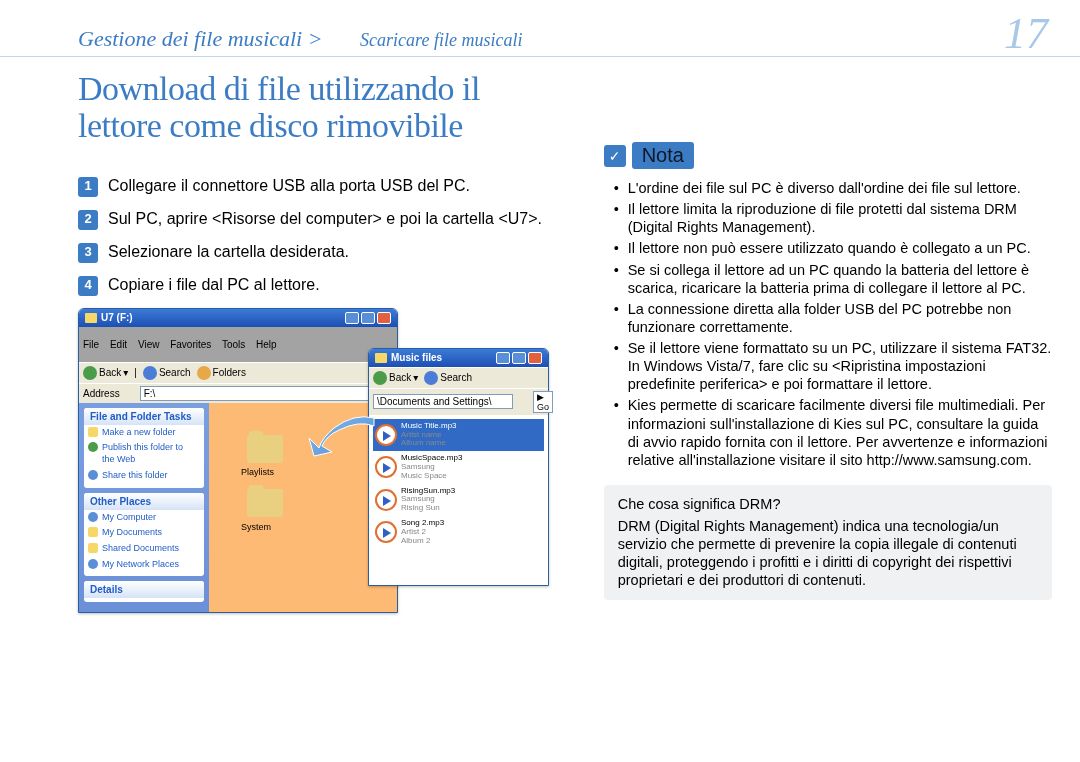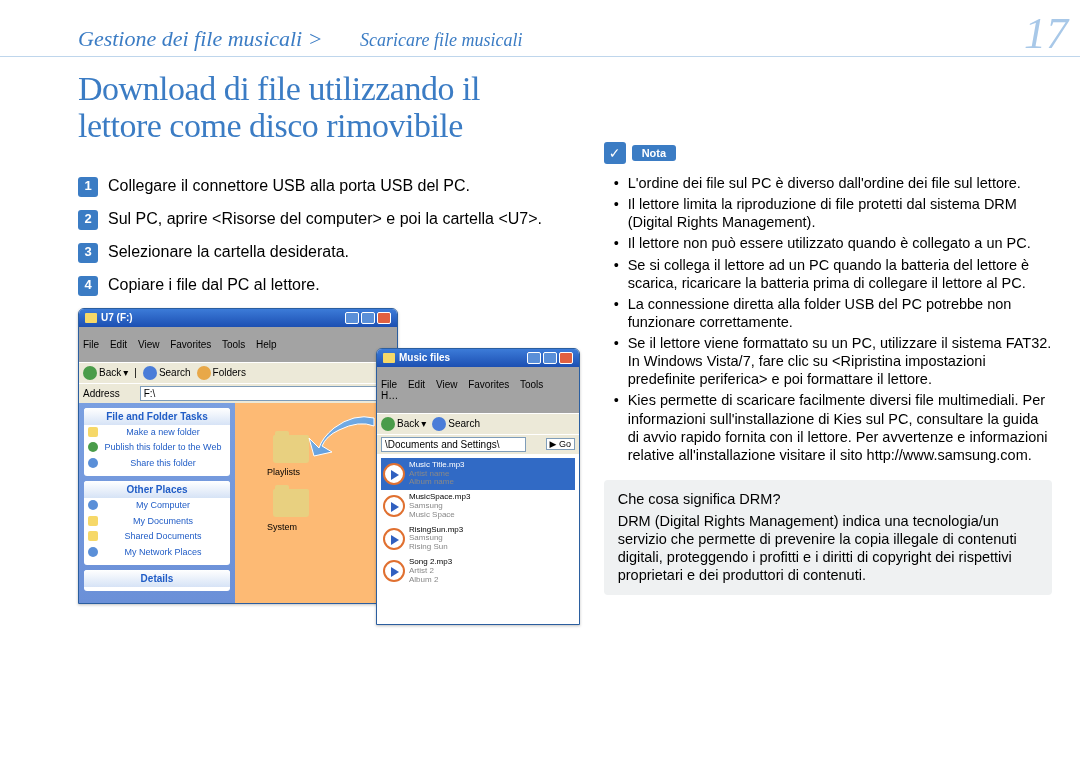--- a/index.html
+++ b/index.html
@@ -18,21 +18,21 @@
     right: 78px;
     font-family: Georgia, "Times New Roman", serif;
     color: #3B7CC4;
     font-style: italic;
     border-bottom: none;
   }
   .breadcrumb-main { font-size: 22px; }
   .breadcrumb-sub { font-size: 18px; margin-left: 32px; }
   .pagenum {
     position: absolute;
-    right: 12px;
+    right: 32px;
     top: 8px;
     font-family: Georgia, "Times New Roman", serif;
     font-size: 44px;
     font-style: italic;
     color: #A8C8E8;
   }
   .hr {
     position: absolute;
     left: 0; right: 0; top: 56px;
     height: 1px;
@@ -79,21 +79,21 @@
 
   .xp-window {
     border: 1px solid #2B5E9F;
     border-radius: 6px 6px 0 0;
     background: #fff;
     font-family: Tahoma, Arial, sans-serif;
     font-size: 10px;
     box-shadow: 0 1px 3px rgba(0,0,0,0.25);
   }
   .win-main { width: 320px; }
-  .win-music { width: 204px; position: absolute; left: 290px; top: 40px; margin-left: 8px; }
+  .win-music { width: 181px; position: absolute; left: 290px; top: 40px; }
 
   .titlebar {
     background: linear-gradient(#3C7BD8, #1C4FB2);
     color: #fff;
     font-weight: bold;
     padding: 3px 6px;
     border-radius: 5px 5px 0 0;
     display: flex;
     align-items: center;
     justify-content: space-between;
@@ -110,21 +110,21 @@
   .toolbar { background: #ECE9D8; padding: 3px 4px; border-top: 1px solid #fff; display:flex; align-items:center; gap: 6px; }
   .tb-btn { display:inline-flex; align-items:center; gap:2px; }
   .tb-ico { width:14px; height:14px; border-radius: 50%; background: #4A9C4A; display:inline-block; }
   .tb-ico.blue { background:#4A7CD8; }
   .tb-ico.orange {background:#E8A848;}
 
   .addressbar { background:#ECE9D8; padding: 2px 4px; border-top:1px solid #fff; display:flex; align-items:center; gap:20px; }
   .addressbar input { flex:1; border:1px solid #7F9DB9; font-size:10px; padding:1px 3px; }
 
   .main-body { display:flex; min-height: 200px; }
-  .sidebar { width: 156px; background: linear-gradient(#7A9FE0, #6B90D8); padding: 5px; text-align: center; }
+  .sidebar { width: 130px; background: linear-gradient(#7A9FE0, #6B90D8); padding: 5px; }
   .panel { background:#fff; border-radius:3px; margin-bottom:5px; padding-bottom:4px; overflow:hidden; }
   .panel-title { background: linear-gradient(#fff, #D6E3F6); color:#215DC6; font-weight:bold; padding: 3px 6px; font-size:10px;}
   .panel-item { color:#215DC6; padding: 2px 6px 2px 18px; font-size:9px; line-height:1.3; position:relative;}
   .panel-item .pi-ico{position:absolute;left:4px;top:2px;width:10px;height:10px;border-radius:2px;background:#F6D868;}
   .panel-item .pi-ico.green{background:#4A9C4A;border-radius:50%;}
   .panel-item .pi-ico.blue{background:#5A8FD8;border-radius:50%;}
 
   .content-pane { flex:1; background:#fdba74; color:#000; padding: 24px; position:relative; }
   .big-folder { width: 36px; height: 28px; background: #E8D080; border-radius: 2px 2px 3px 3px; position:relative; margin: 4px 6px; display:inline-block; vertical-align:top;}
   .big-folder:before{content:"";position:absolute;top:-4px;left:2px;width:14px;height:6px;background:#E8D080;border-radius:2px 2px 0 0;}
@@ -163,24 +163,24 @@
     display: flex;
     align-items: center;
     justify-content: center;
     border-radius: 3px;
     font-size: 14px;
     position:relative;
   }
   .nota-ico:before{content:"✓";}
   .nota-label {
     background: #3B7CC4;
-    color: #ffffff;
+    color: #0f172a;
     padding: 2px 10px;
-    font-weight: bold;
-    font-size: 11px;
+    font-weight: normal;
+    font-size: 20px;
     border-radius: 3px;
   }
   .nota-list { margin: 4px 0 16px 14px; font-size: 14.5px; line-height: 1.25; }
   .nota-list li { margin-bottom: 3px; list-style: none; position:relative; padding-left:10px;}
   .nota-list li:before{content:"•";position:absolute;left:-4px;top:0;}
 
   .drm-box {
     background: #EFF1F2;
     border-radius: 4px;
     padding: 10px 14px;
@@ -309,28 +309,20 @@
           <span class="left">
               <span class="folder-ico"></span>
               <span>Music files</span>
             </span>
           <span class="winbtns">
             <span class="winbtn"></span>
             <span class="winbtn"></span>
             <span class="winbtn closebtn"></span>
           </span>
         </div>
-        <div class="menubar">
-          <span>File</span>
-          <span>Edit</span>
-          <span>View</span>
-          <span>Favorites</span>
-          <span>Tools</span>
-          <span>H…</span>
-        </div>
         <div class="toolbar">
           <span class="tb-btn"><span class="tb-ico"></span><span>Back</span> ▾</span>
           <span class="tb-btn">
               <span class="tb-ico blue"></span>
               <span>Search</span>
             </span>
         </div>
         <div class="addressbar">
           <input value="\Documents and Settings\" style="">
           <span class="gobtn">▶ <span>Go</span></span>

